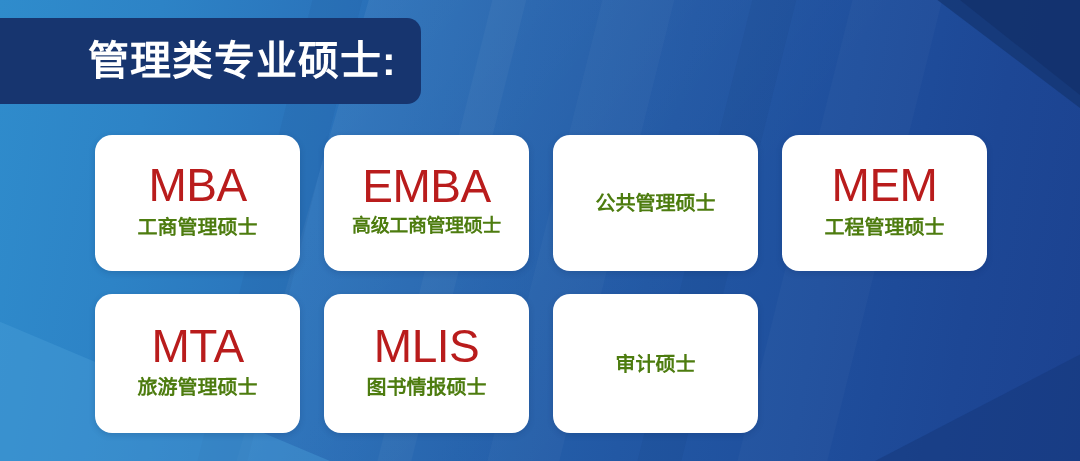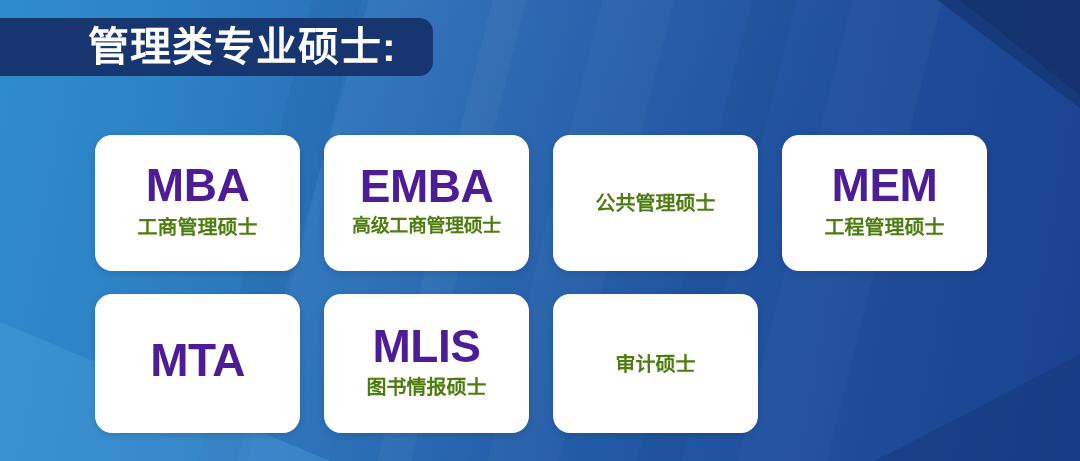--- a/index.html
+++ b/index.html
@@ -99,22 +99,22 @@
   .streak.s2 { left: 540px; width: 72px; background: rgba(255,255,255,0.028); }
   .streak.s3 { left: 690px; width: 44px; background: rgba(8,30,80,0.055); }
   .streak.s4 { left: 790px; width: 90px; background: rgba(255,255,255,0.022); }
   .streak.s5 { left: 250px; width: 50px; background: rgba(8,30,80,0.045); }
 
   
   .header-banner {
     position: absolute;
     left: 0;
     top: 18px;
-    height: 58px;
-    padding: 0 36px 0 88px;
+    height: 86px;
+    padding: 0 24px 0 88px;
     display: flex;
     align-items: center;
     background: #17356f;
     border-top-right-radius: 14px;
     border-bottom-right-radius: 14px;
     box-sizing: border-box;
   }
 
   .header-title {
     color: #ffffff;
@@ -144,23 +144,23 @@
     display: flex;
     flex-direction: column;
     align-items: center;
     justify-content: center;
     box-sizing: border-box;
     padding: 4px 6px 10px 6px;
     box-shadow: 0 2px 6px rgba(10, 36, 80, 0.18);
   }
 
   .card-code {
-    color: #4c1d95;
+    color: #b91c1c;
     font-size: 46px;
-    font-weight: bold;
+    font-weight: normal;
     line-height: 1.04;
     letter-spacing: -0.5px;
     white-space: nowrap;
   }
 
   .card-name {
     color: #4d7c0f;
     font-size: 20px;
     font-weight: bold;
     line-height: 1.1;
@@ -205,20 +205,21 @@
       </div>
       <div class="card">
         <div class="card-name">公共管理硕士</div>
       </div>
       <div class="card">
         <div class="card-code">MEM</div>
         <div class="card-name">工程管理硕士</div>
       </div>
       <div class="card">
         <div class="card-code">MTA</div>
+        <div class="card-name">旅游管理硕士</div>
       </div>
       <div class="card">
         <div class="card-code">MLIS</div>
         <div class="card-name">图书情报硕士</div>
       </div>
       <div class="card">
         <div class="card-name">审计硕士</div>
       </div>
     </div>
 

